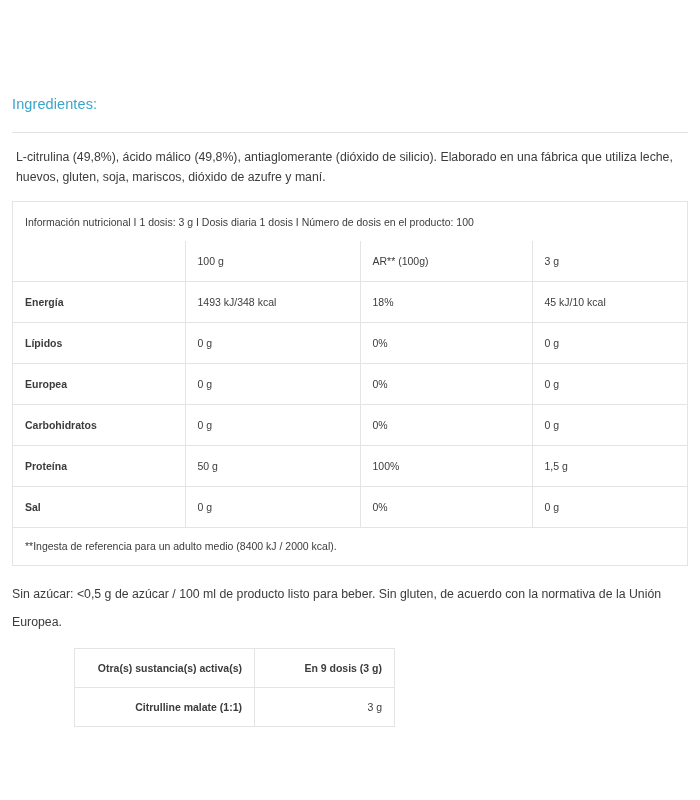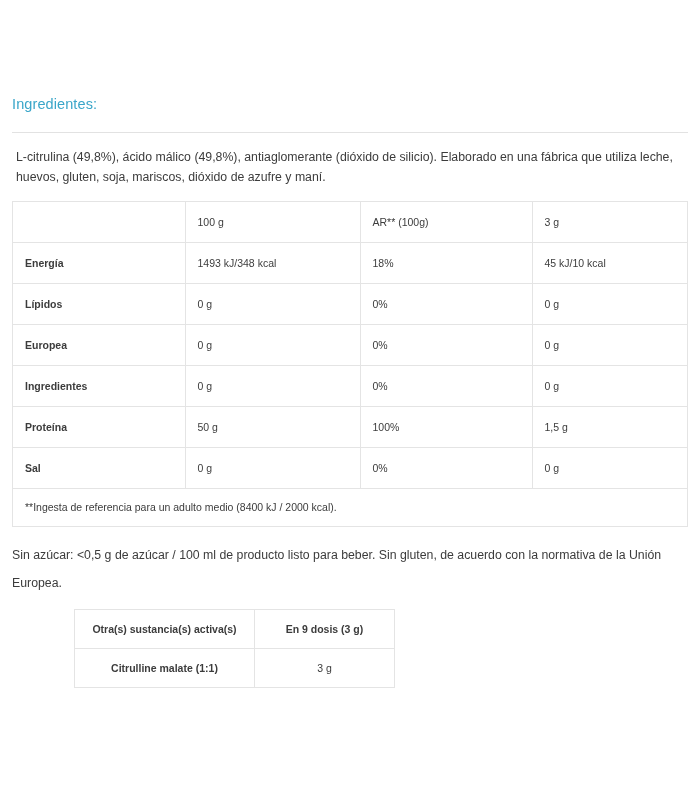--- a/index.html
+++ b/index.html
@@ -111,21 +111,21 @@
     border-collapse: collapse;
     table-layout: fixed;
     width: 320px;
   }
   table.active col.a1 { width: 180px; }
   table.active col.a2 { width: 140px; }
   table.active th, table.active td {
     border: 1px solid #e4e4e4;
     font-size: 10.5px;
     font-weight: normal;
-    text-align: center;
+    text-align: right;
     padding: 13px 12px;
     color: #3c3c3c;
     vertical-align: middle;
   }
   table.active th {
     font-weight: bold;
   }
   table.active td.alabel {
     font-weight: bold;
   }
@@ -135,20 +135,21 @@
 
 <div class="page">
   <div class="content">
 
     <h2 class="section-title">Ingredientes:</h2>
     <div class="divider"></div>
 
     <p class="ingredients-text">L-citrulina (49,8%), ácido málico (49,8%), antiaglomerante (dióxido de silicio). Elaborado en una fábrica que utiliza leche, huevos, gluten, soja, mariscos, dióxido de azufre y maní.</p>
 
     <div class="nutri-box">
+      <div class="nutri-head">Información nutricional I 1 dosis: 3 g I Dosis diaria 1 dosis I Número de dosis en el producto: 100</div>
 
       <table class="nutri">
         <colgroup>
           <col class="c1">
             <col class="c2">
             <col class="c3">
             <col class="c4">
         </colgroup>
         <thead>
           <tr>
@@ -171,21 +172,21 @@
             <td>0%</td>
             <td>0 g</td>
           </tr>
           <tr>
             <td class="rowlabel">Europea</td>
             <td>0 g</td>
             <td>0%</td>
             <td>0 g</td>
           </tr>
           <tr>
-            <td class="rowlabel">Ingredientes</td>
+            <td class="rowlabel">Carbohidratos</td>
             <td>0 g</td>
             <td>0%</td>
             <td>0 g</td>
           </tr>
           <tr>
             <td class="rowlabel">Proteína</td>
             <td>50 g</td>
             <td>100%</td>
             <td>1,5 g</td>
           </tr>

